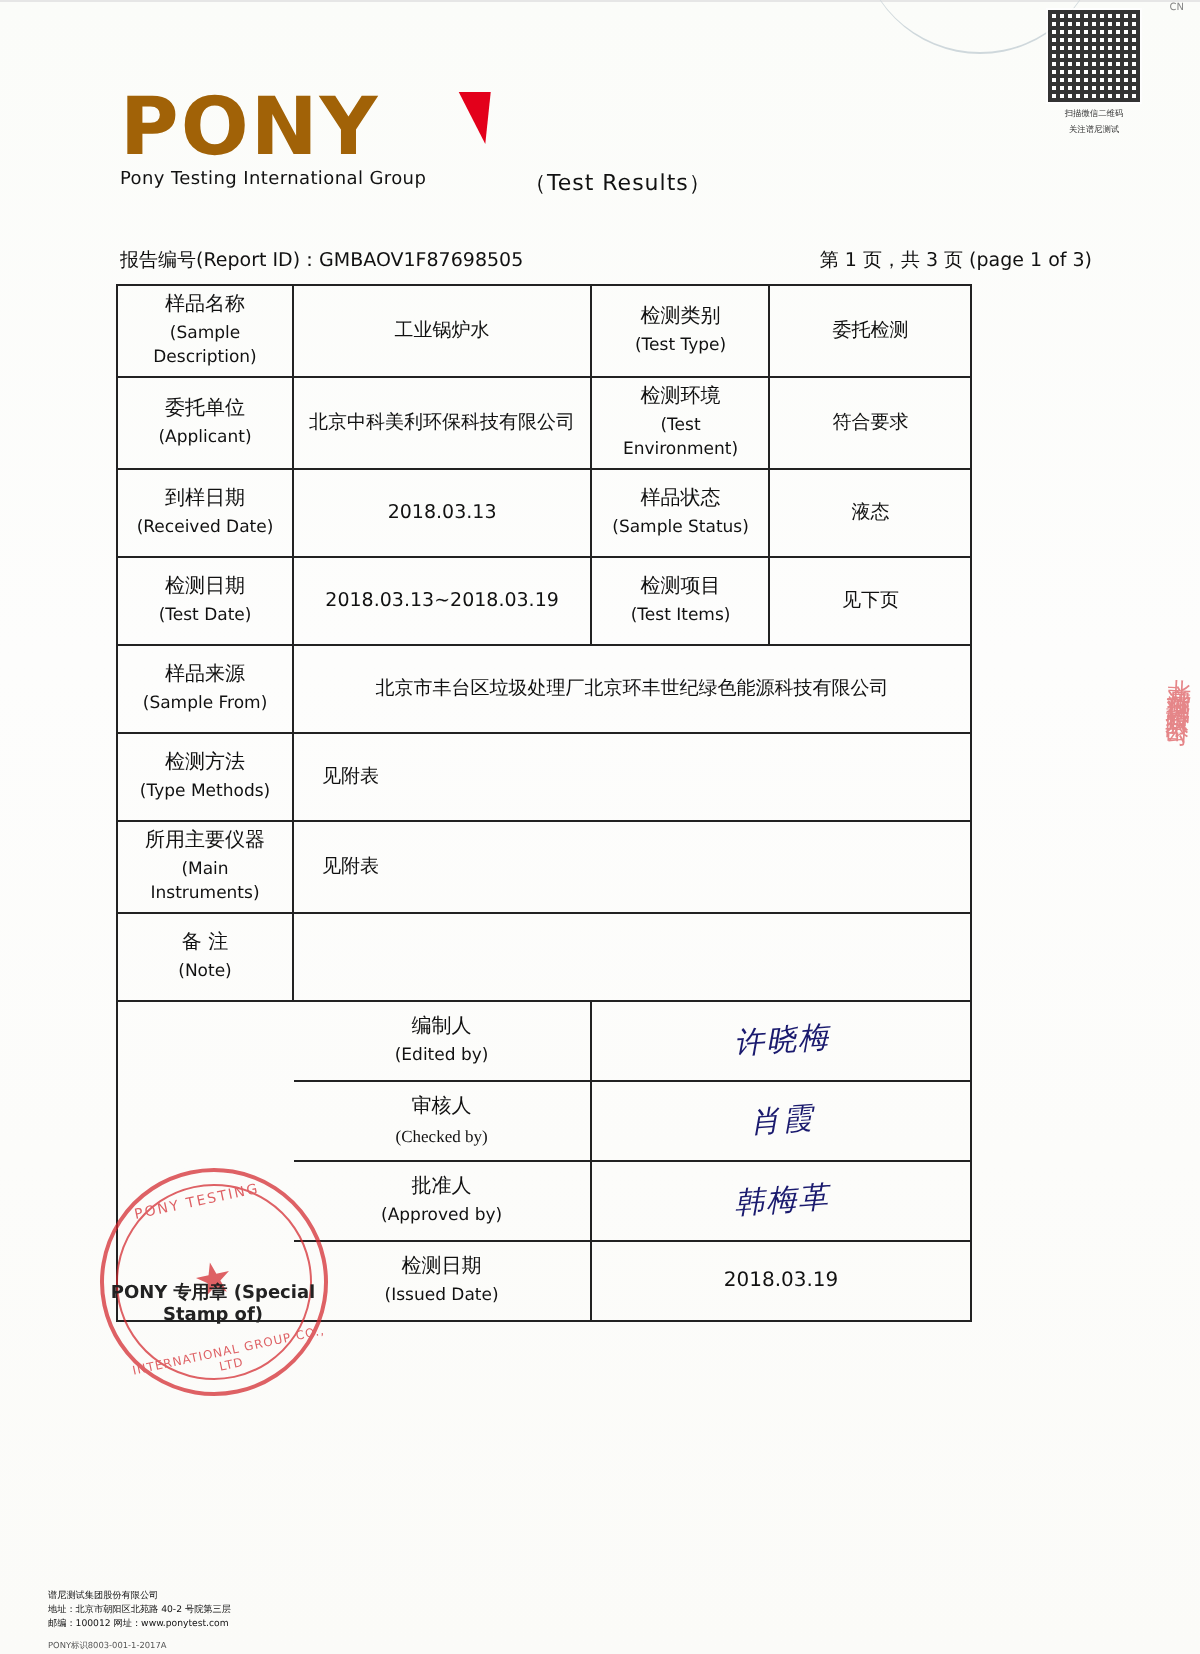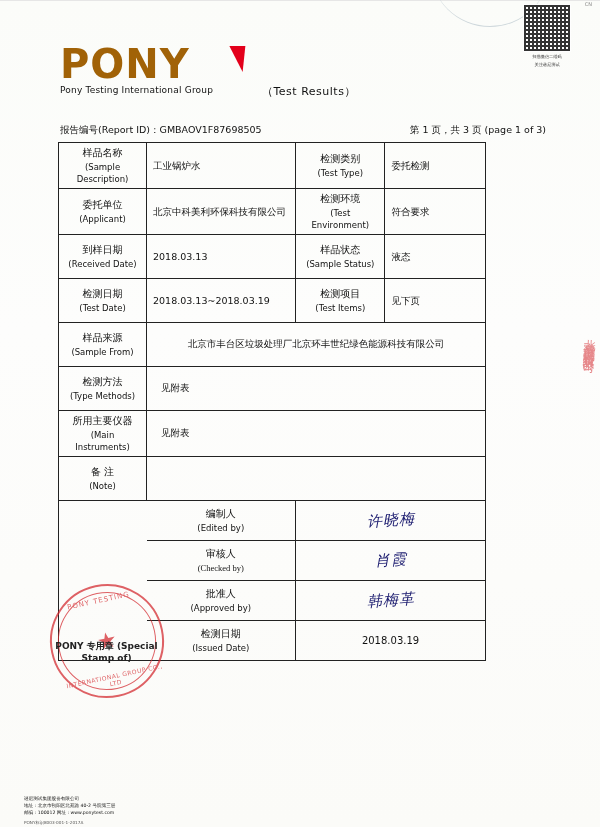--- a/index.html
+++ b/index.html
@@ -72,21 +72,21 @@
     font-size:9.5px;color:#111;
   }
   table.main td{
     border:1px solid #222;
     padding:3px 6px;
     vertical-align:middle;
   }
   .lbl{width:92px;text-align:center;line-height:1.45;}
   .lbl .cn{font-size:10px;}
   .lbl .en{font-size:8.5px;}
-  .val{width:152px;text-align:left;font-size:9.5px;line-height:1.4;}
+  .val{width:152px;text-align:center;font-size:9.5px;line-height:1.4;}
   .val-wide{text-align:center;font-size:9.5px;}
   .row-h{height:44px;}
   .row-h2{height:46px;}
   .row-sign{height:40px;}
 
   .sig{
     font-family:"DejaVu Serif","Liberation Serif",serif;
     font-size:15px;color:#1a1a6e;font-style:italic;
     letter-spacing:1px;
     transform:rotate(-4deg);

